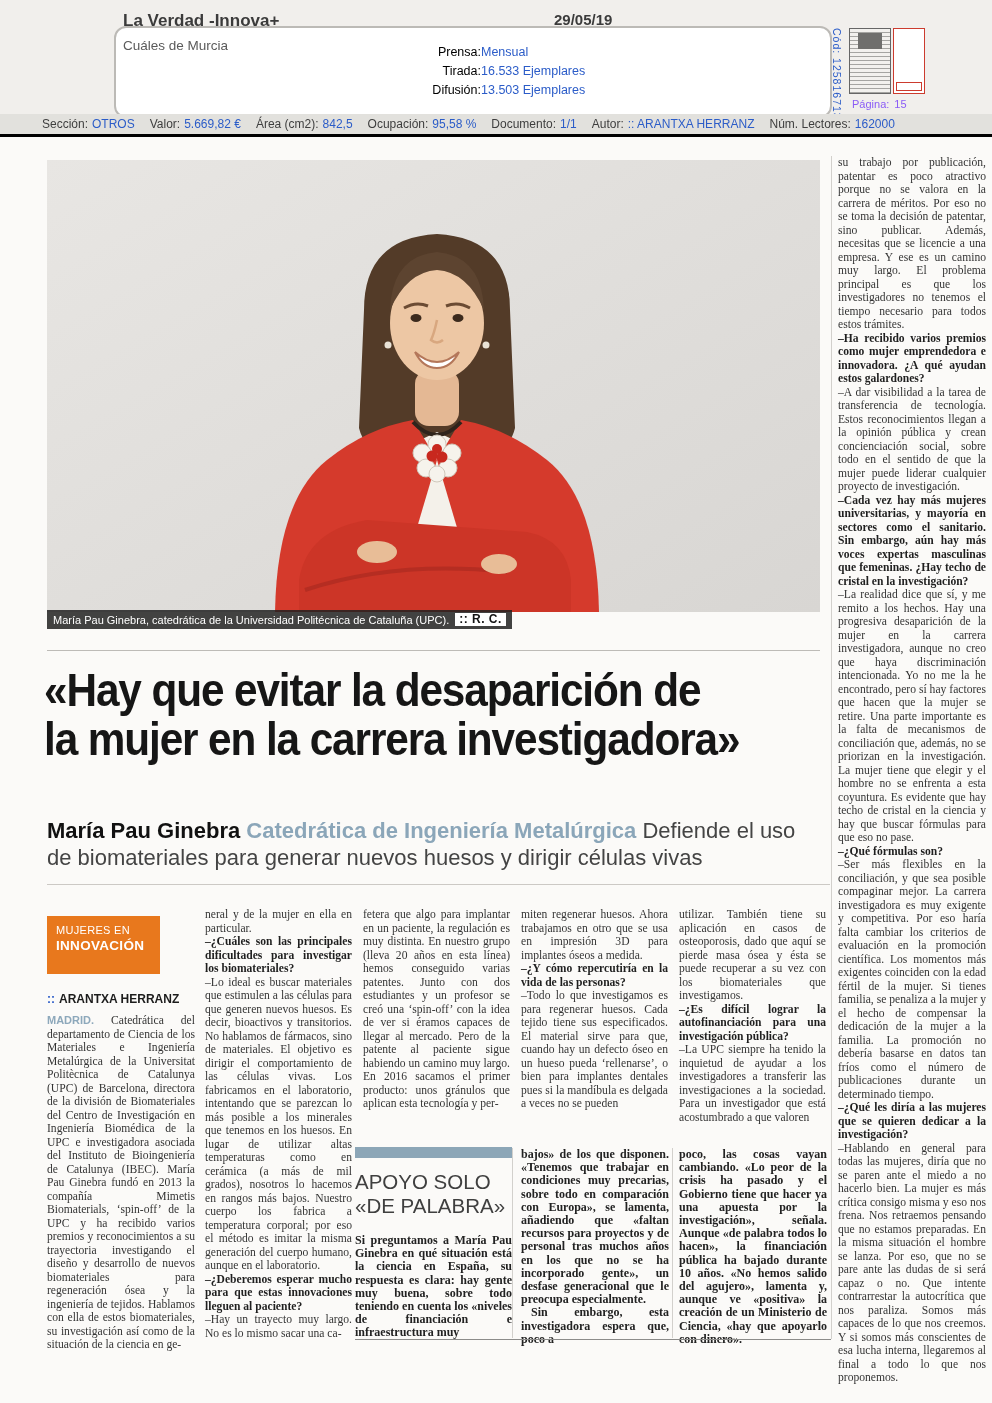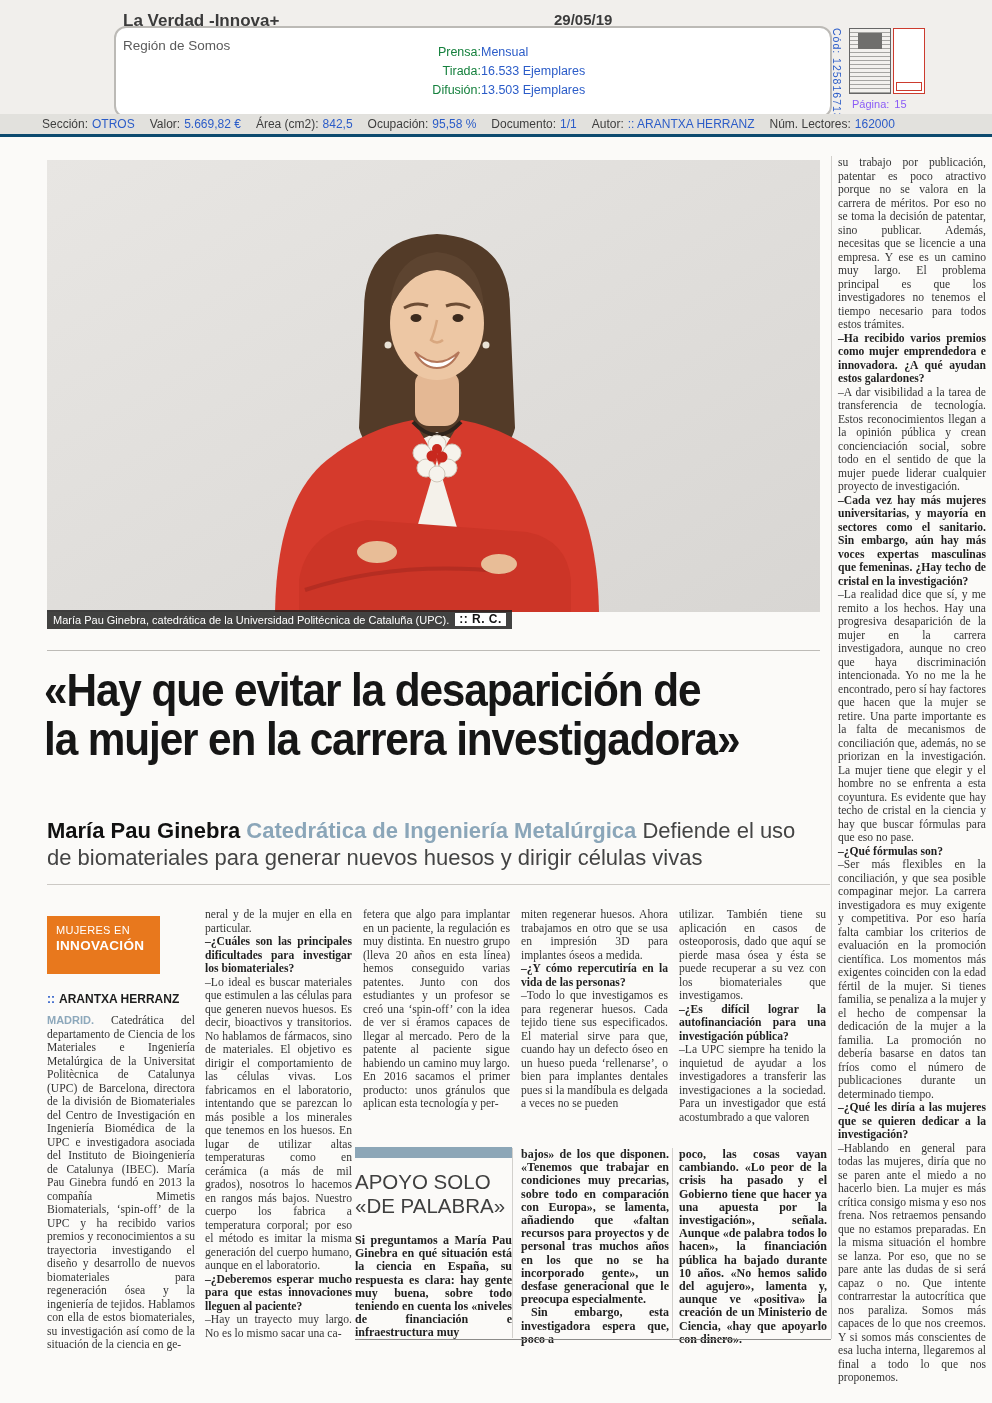--- a/index.html
+++ b/index.html
@@ -8,36 +8,36 @@
   .top-band{position:absolute;left:0;top:0;width:992px;height:114px;background:#f1efec;}
 
   
   .header-box{position:absolute;left:114px;top:26px;width:714px;height:88px;background:#fff;
               border:2px solid #bcbab6;border-radius:12px;}
   .pub-title{position:absolute;left:123px;top:11px;font-size:17px;font-weight:bold;color:#3b3b3b;}
   .region{position:absolute;left:123px;top:38px;font-size:13.5px;color:#5a5a5a;}
   .clip-date{position:absolute;left:554px;top:11px;font-size:15px;font-weight:bold;color:#3b3b3b;}
   .stats{position:absolute;left:356px;top:42px;width:350px;}
   .stat-row{display:flex;height:19px;align-items:center;font-size:12.5px;}
-  .stat-label{flex:0 0 125px;text-align:right;color:#15803d;}
+  .stat-label{flex:0 0 125px;text-align:right;color:#000000;}
   .stat-value{color:#2b5cc8;}
   .clip-code{position:absolute;left:831px;top:28px;height:96px;writing-mode:vertical-rl;
              color:#2b5cc8;font-size:10.5px;letter-spacing:1px;}
   .thumb{position:absolute;left:849px;top:28px;width:78px;height:66px;display:flex;gap:2px;}
   .thumb-page{width:42px;height:100%;box-sizing:border-box;border:1px solid #666;background:
      repeating-linear-gradient(0deg,#a5a5a2 0 1px,#f2f1ee 1px 4px);}
   .thumb-img{width:60%;height:16px;background:#6f6f6d;margin:4px auto 0;}
   .thumb-clip{width:32px;height:100%;box-sizing:border-box;border:1px solid #cc3b2e;background:#fff;position:relative;}
   .thumb-clip-strip{position:absolute;left:2px;right:2px;bottom:2px;height:7px;border:1px solid #cc3b2e;}
   .page-num{position:absolute;left:852px;top:98px;font-size:11px;color:#8b5cf6;}
   .page-num b{font-weight:normal;margin-left:5px;}
 
   
   .info-bar{position:absolute;left:0;top:114px;width:992px;height:23px;background:#e2e1dd;
-            border-bottom:3px solid #0c4a6e;display:flex;align-items:center;
+            border-bottom:3px solid #000000;display:flex;align-items:center;
             padding-left:42px;gap:15px;font-size:12px;box-sizing:border-box;}
   .info-item{white-space:nowrap;}
   .info-label{color:#3e3e3e;}
   .info-value{color:#2b5cc8;margin-left:4px;}
 
   
   .photo{position:absolute;left:47px;top:160px;width:773px;height:452px;overflow:hidden;}
   .caption-bar{position:absolute;left:47px;top:610px;height:19px;display:inline-flex;align-items:center;
                background:rgba(33,33,33,0.85);color:#fff;font-size:11px;padding:0 6px;white-space:nowrap;}
   .credit-chip{background:#fff;color:#131313;font-weight:bold;font-size:12px;line-height:13px;
@@ -86,21 +86,21 @@
   .rule-apoyo{position:absolute;left:355px;top:1339px;width:476px;height:1px;background:#8c8c8a;}
 </style>
 </head>
 <body>
 
 <div class="page">
   <div class="top-band"></div>
 
   <div class="header-box"></div>
   <div class="pub-title">La Verdad -Innova+</div>
-  <div class="region">Región de Somos</div>
+  <div class="region">Cuáles de Murcia</div>
   <div class="clip-date">29/05/19</div>
   <div class="stats">
     <div class="stat-row">
       <span class="stat-label">Prensa:</span>
       <span class="stat-value">Mensual</span>
     </div>
     <div class="stat-row">
       <span class="stat-label">Tirada:</span>
       <span class="stat-value">16.533 Ejemplares</span>
     </div>

